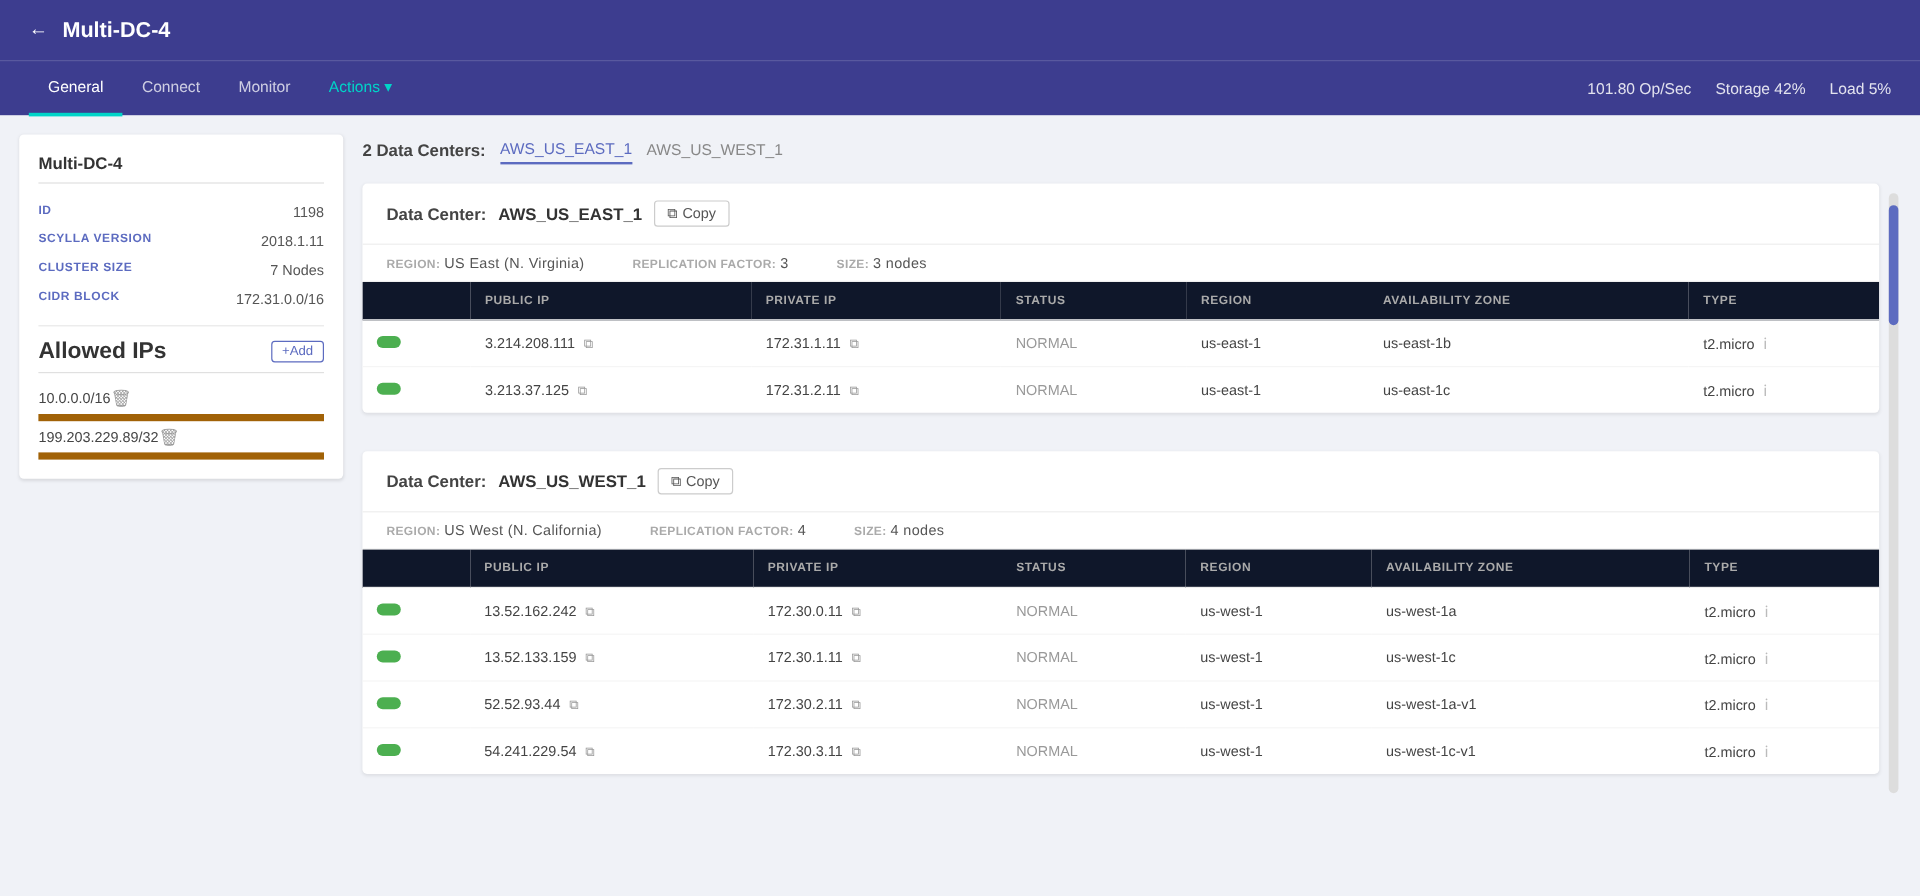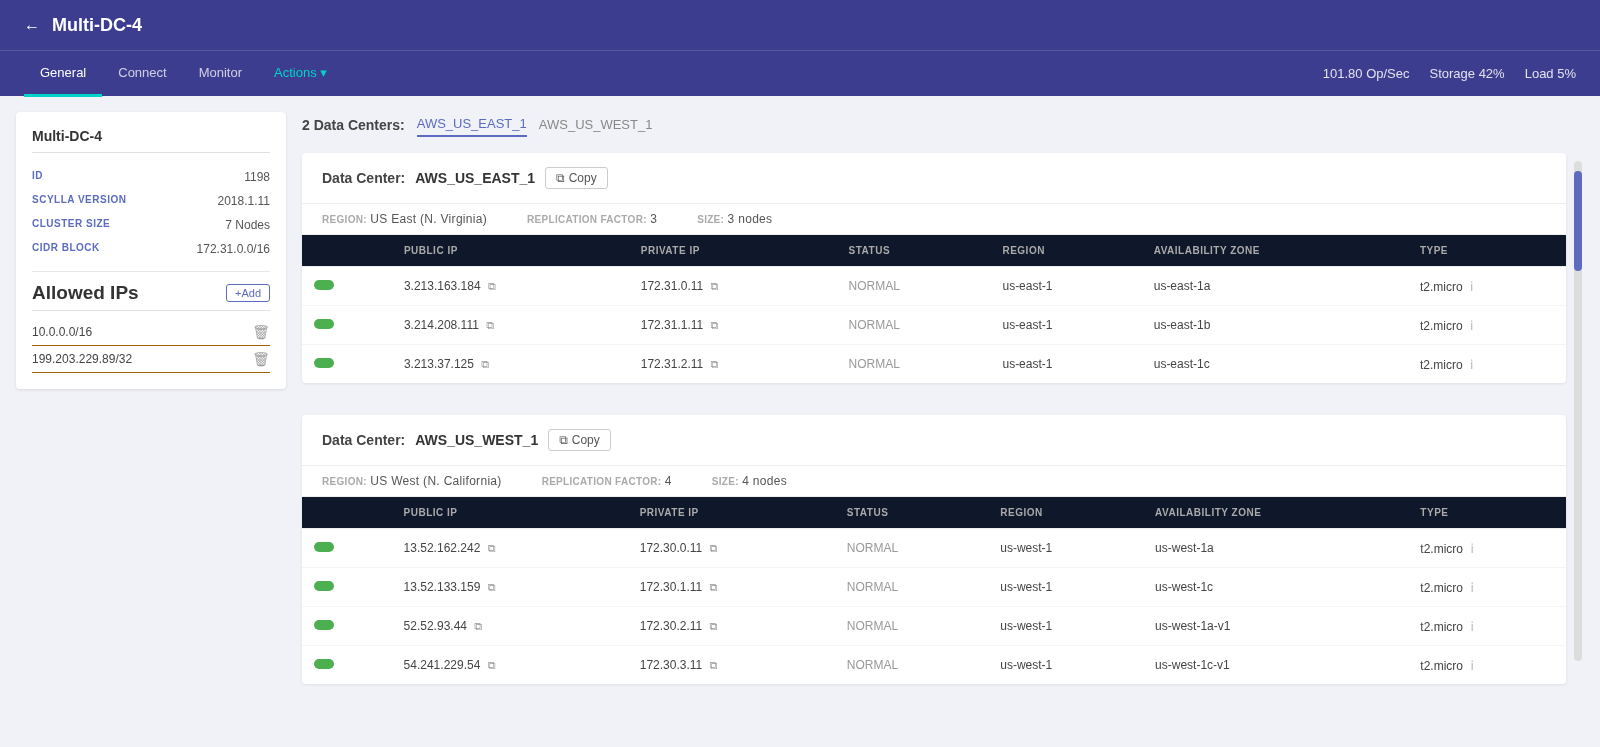--- a/index.html
+++ b/index.html
@@ -25,21 +25,21 @@
     .sidebar { width: 270px; flex-shrink: 0; background: #fff; border-radius: 4px; padding: 16px; box-shadow: 0 1px 3px rgba(0,0,0,0.1); height: fit-content; }
     .sidebar-title { font-size: 14px; font-weight: 600; color: #333; margin-bottom: 12px; padding-bottom: 8px; border-bottom: 1px solid #e0e0e0; }
     .sidebar-row { display: flex; justify-content: space-between; padding: 5px 0; }
     .sidebar-label { font-size: 10px; font-weight: 700; color: #5c6bc0; letter-spacing: 0.5px; text-transform: uppercase; }
     .sidebar-value { font-size: 12px; color: #555; }
     .sidebar-divider { border: none; border-top: 1px solid #e8e8e8; margin: 10px 0; }
 
     .allowed-ips-header { display: flex; justify-content: space-between; align-items: center; margin-bottom: 8px; padding-bottom: 6px; border-bottom: 1px solid #e0e0e0; }
     .allowed-ips-title { font-size: 19px; font-weight: 600; color: #333; }
     .add-btn { background: none; border: 1px solid #5c6bc0; color: #5c6bc0; padding: 2px 8px; border-radius: 3px; cursor: pointer; font-size: 11px; }
-    .ip-row { display: flex; justify-content: space-between; align-items: center; padding: 5px 0; border-bottom: 1px solid #a16207; gap: 24px; }
+    .ip-row { display: flex; justify-content: flex-start; align-items: center; padding: 5px 0; border-bottom: 6px solid #a16207; }
     .ip-text { font-size: 12px; color: #444; }
     .delete-icon { color: #999; cursor: pointer; font-size: 14px; }
 
     
     .content { flex: 1; }
 
     
     .dc-header { display: flex; align-items: center; gap: 12px; margin-bottom: 16px; }
     .dc-count { font-size: 14px; font-weight: 600; color: #444; }
     .dc-tab { font-size: 13px; color: #888; cursor: pointer; padding: 4px 0; }
@@ -168,29 +168,20 @@
                 <th></th>
                 <th>PUBLIC IP</th>
                 <th>PRIVATE IP</th>
                 <th>STATUS</th>
                 <th>REGION</th>
                 <th>AVAILABILITY ZONE</th>
                 <th>TYPE</th>
               </tr>
             </thead>
             <tbody id="dc-east-tbody">
-            <tr>
-    <td><span class="status-dot"></span></td>
-    <td>3.213.163.184 <span class="copy-icon">⧉</span></td>
-    <td>172.31.0.11 <span class="copy-icon">⧉</span></td>
-    <td style="color:#999;">NORMAL</td>
-    <td>us-east-1</td>
-    <td>us-east-1a</td>
-    <td>t2.micro <span class="info-icon">ℹ</span></td>
-  </tr>
                 <tr>
     <td><span class="status-dot"></span></td>
     <td>3.214.208.111 <span class="copy-icon">⧉</span></td>
     <td>172.31.1.11 <span class="copy-icon">⧉</span></td>
     <td style="color:#999;">NORMAL</td>
     <td>us-east-1</td>
     <td>us-east-1b</td>
     <td>t2.micro <span class="info-icon">ℹ</span></td>
   </tr>
                 <tr>

